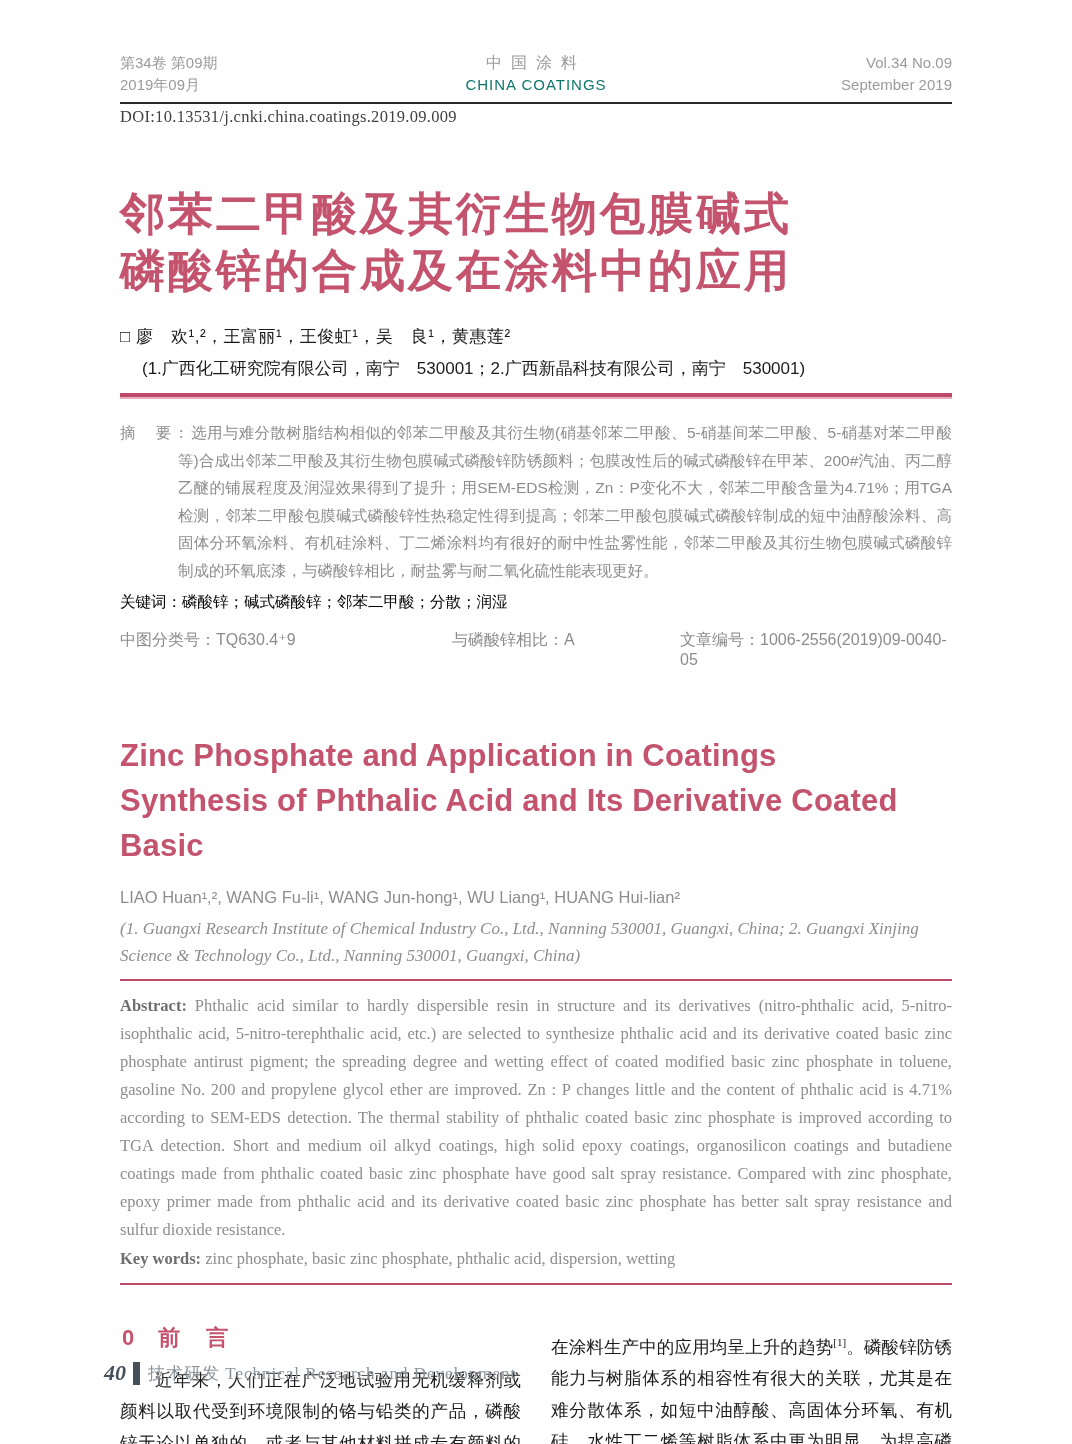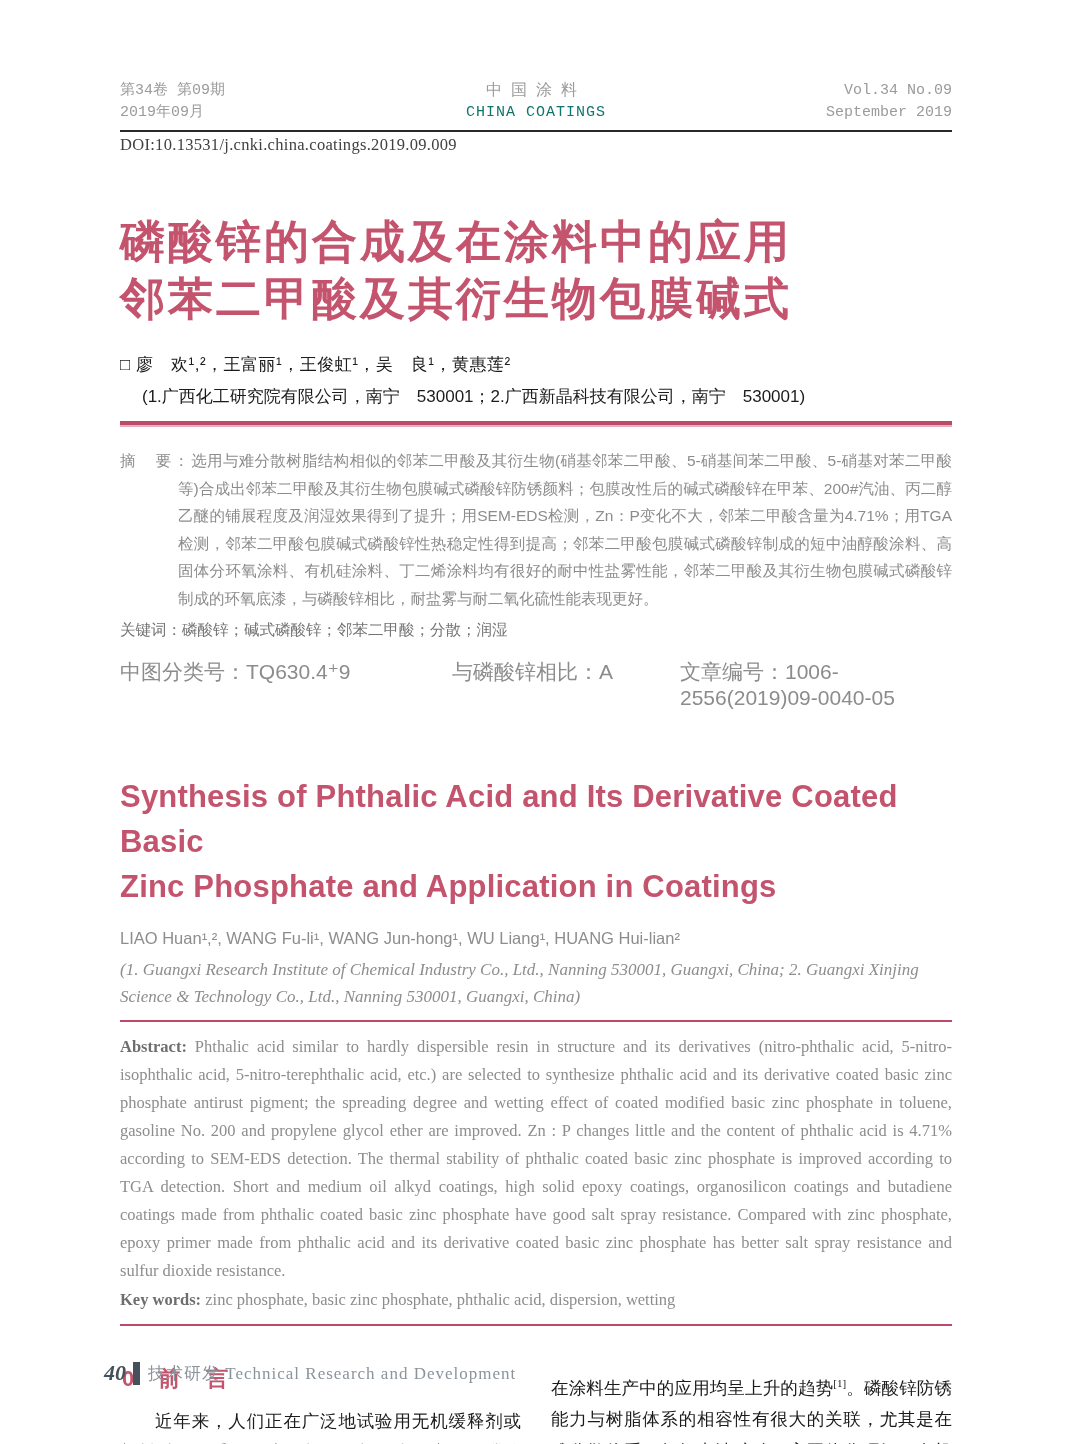--- a/index.html
+++ b/index.html
@@ -6,21 +6,21 @@
   .page{
     width:1072px;height:1444px;background:#ffffff;position:relative;
     margin:0 auto;overflow:hidden;
     font-family:"Liberation Sans","DejaVu Sans",sans-serif;
     -webkit-font-smoothing:antialiased;
   }
   .content{position:absolute;left:120px;top:0;width:832px;}
 
   
   .journal-header{display:flex;justify-content:space-between;align-items:flex-end;
-    padding-top:80px;color:#9b9b9b;font-size:15px;line-height:22px;font-family:Liberation Mono, monospace;}
+    padding-top:52px;color:#9b9b9b;font-size:15px;line-height:22px;}
   .jh-left,.jh-right{width:220px;}
   .jh-right{text-align:right;}
   .jh-center{text-align:center;}
   .jh-name-cn{font-size:16px;letter-spacing:9px;color:#9b9b9b;}
   .jh-name-en{font-size:15px;letter-spacing:1px;color:#0f766e;}
   .header-rule{border:none;border-top:2px solid #2a2a2a;margin:6px 0 0 0;}
   .doi-line{font-family:"Liberation Serif","DejaVu Serif",serif;color:#404040;
     font-size:16.5px;margin-top:3px;letter-spacing:.3px;}
 
   
@@ -28,22 +28,22 @@
     letter-spacing:3px;margin-top:58px;}
   .authors-cn{margin-top:26px;font-size:17px;color:#1b1b1b;letter-spacing:.5px;}
   .affil-cn{margin-top:9px;font-size:17px;color:#1b1b1b;padding-left:22px;}
   .thick-rule{height:4px;background:#bd4a68;margin-top:13px;
     box-shadow:0 2px 0 #e7aebd;}
 
   
   .abstract-cn{margin-top:22px;color:#8c8c8c;font-size:15.5px;line-height:27.5px;
     text-align:justify;padding-left:58px;text-indent:-58px;}
   .abstract-cn .lbl{letter-spacing:2px;}
-  .keywords-cn{margin-top:4px;color:#737373;font-size:15.5px;line-height:27.5px;}
-  .clc-row{margin-top:14px;color:#8c8c8c;font-size:21px;display:flex;}
+  .keywords-cn{margin-top:4px;color:#000000;font-size:15.5px;line-height:27.5px;}
+  .clc-row{margin-top:14px;color:#8c8c8c;font-size:16px;display:flex;}
   .clc-row .c1{width:332px;}
   .clc-row .c2{width:228px;}
   .clc-row .c3{flex:1;}
   sup,.sup{font-size:11px;vertical-align:super;line-height:0;}
 
   
   .title-en{color:#c4536e;font-weight:bold;font-size:31px;line-height:45px;
     margin-top:64px;letter-spacing:.2px;}
   .authors-en{margin-top:20px;color:#8d8d8d;font-size:16.5px;}
   .affil-en{margin-top:8px;color:#8d8d8d;font-size:17px;line-height:27px;
@@ -91,38 +91,38 @@
       </div>
       <div class="jh-right">
         <div>Vol.34 No.09</div>
         <div>September 2019</div>
       </div>
     </div>
     <hr class="header-rule">
     <div class="doi-line">DOI:10.13531/j.cnki.china.coatings.2019.09.009</div>
 
     <div class="title-cn">
+      <div>邻苯二甲酸及其衍生物包膜碱式</div>
       <div>磷酸锌的合成及在涂料中的应用</div>
-      <div>邻苯二甲酸及其衍生物包膜碱式</div>
     </div>
     <div class="authors-cn">□ 廖　欢¹,²，王富丽¹，王俊虹¹，吴　良¹，黄惠莲²</div>
     <div class="affil-cn">(1.广西化工研究院有限公司，南宁　530001；2.广西新晶科技有限公司，南宁　530001)</div>
     <div class="thick-rule"></div>
 
     <div class="abstract-cn"><span class="lbl">摘　要：</span><span>选用与难分散树脂结构相似的邻苯二甲酸及其衍生物(硝基邻苯二甲酸、5-硝基间苯二甲酸、5-硝基对苯二甲酸等)合成出邻苯二甲酸及其衍生物包膜碱式磷酸锌防锈颜料；包膜改性后的碱式磷酸锌在甲苯、200#汽油、丙二醇乙醚的铺展程度及润湿效果得到了提升；用SEM-EDS检测，Zn：P变化不大，邻苯二甲酸含量为4.71%；用TGA检测，邻苯二甲酸包膜碱式磷酸锌性热稳定性得到提高；邻苯二甲酸包膜碱式磷酸锌制成的短中油醇酸涂料、高固体分环氧涂料、有机硅涂料、丁二烯涂料均有很好的耐中性盐雾性能，邻苯二甲酸及其衍生物包膜碱式磷酸锌制成的环氧底漆，与磷酸锌相比，耐盐雾与耐二氧化硫性能表现更好。</span></div>
     <div class="keywords-cn"><span>关键词：</span><span>磷酸锌；碱式磷酸锌；邻苯二甲酸；分散；润湿</span></div>
     <div class="clc-row">
       <span class="c1"><span>中图分类号：</span><span>TQ630.4⁺9</span></span>
       <span class="c2"><span>与磷酸锌相比：</span><span>A</span></span>
       <span class="c3"><span>文章编号：</span><span>1006-2556(2019)09-0040-05</span></span>
     </div>
 
     <div class="title-en">
+      <div>Zinc Phosphate and Application in Coatings</div>
       <div>Synthesis of Phthalic Acid and Its Derivative Coated Basic</div>
-      <div>Zinc Phosphate and Application in Coatings</div>
     </div>
     <div class="authors-en">LIAO Huan¹,², WANG Fu-li¹, WANG Jun-hong¹, WU Liang¹, HUANG Hui-lian²</div>
     <div class="affil-en">(1. Guangxi Research Institute of Chemical Industry Co., Ltd., Nanning 530001, Guangxi, China; 2. Guangxi Xinjing Science &amp; Technology Co., Ltd., Nanning 530001, Guangxi, China)</div>
     <hr class="thin-rule">
 
     <div class="abstract-en"><span class="lbl">Abstract:</span><span> Phthalic acid similar to hardly dispersible resin in structure and its derivatives (nitro-phthalic acid, 5-nitro-isophthalic acid, 5-nitro-terephthalic acid, etc.) are selected to synthesize phthalic acid and its derivative coated basic zinc phosphate antirust pigment; the spreading degree and wetting effect of coated modified basic zinc phosphate in toluene, gasoline No. 200 and propylene glycol ether are improved. Zn : P changes little and the content of phthalic acid is 4.71% according to SEM-EDS detection. The thermal stability of phthalic coated basic zinc phosphate is improved according to TGA detection. Short and medium oil alkyd coatings, high solid epoxy coatings, organosilicon coatings and butadiene coatings made from phthalic coated basic zinc phosphate have good salt spray resistance. Compared with zinc phosphate, epoxy primer made from phthalic acid and its derivative coated basic zinc phosphate has better salt spray resistance and sulfur dioxide resistance.</span></div>
     <div class="keywords-en"><span class="lbl">Key words:</span><span> zinc phosphate, basic zinc phosphate, phthalic acid, dispersion, wetting</span></div>
     <hr class="thin-rule">
 
     <div class="columns">

